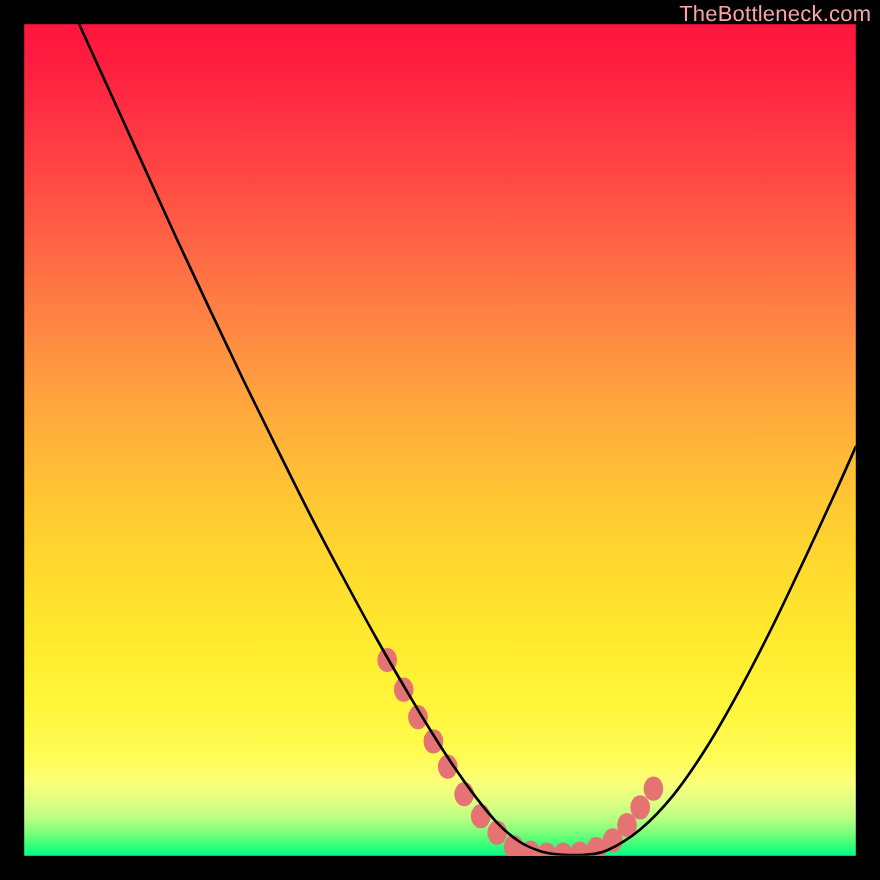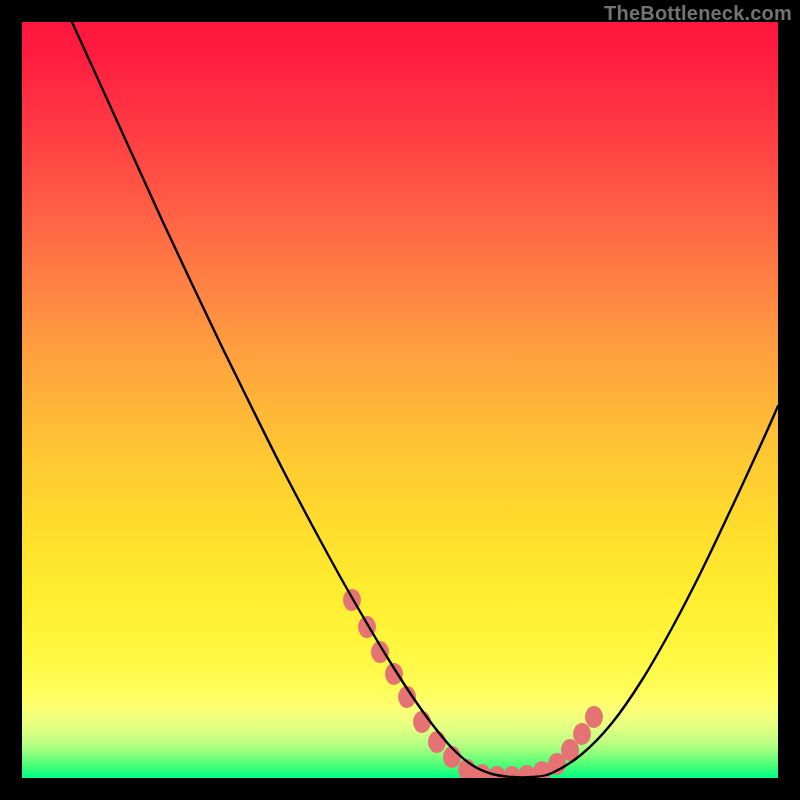--- a/index.html
+++ b/index.html
@@ -60,23 +60,23 @@
     left: 0;
     top: 0;
     width: 756px;
     height: 756px;
     pointer-events: none;
   }
   .watermark {
     position: absolute;
     top: 2px;
     right: 8px;
-    color: #737373;
+    color: #fca5a5;
     font-size: 20px;
-    font-weight: 700;
+    font-weight: 400;
     letter-spacing: 0.2px;
     user-select: none;
   }
 </style>
 </head>
 <body>
 
 <div class="frame">
   <div class="plot-area">
     <div class="gradient"></div>

